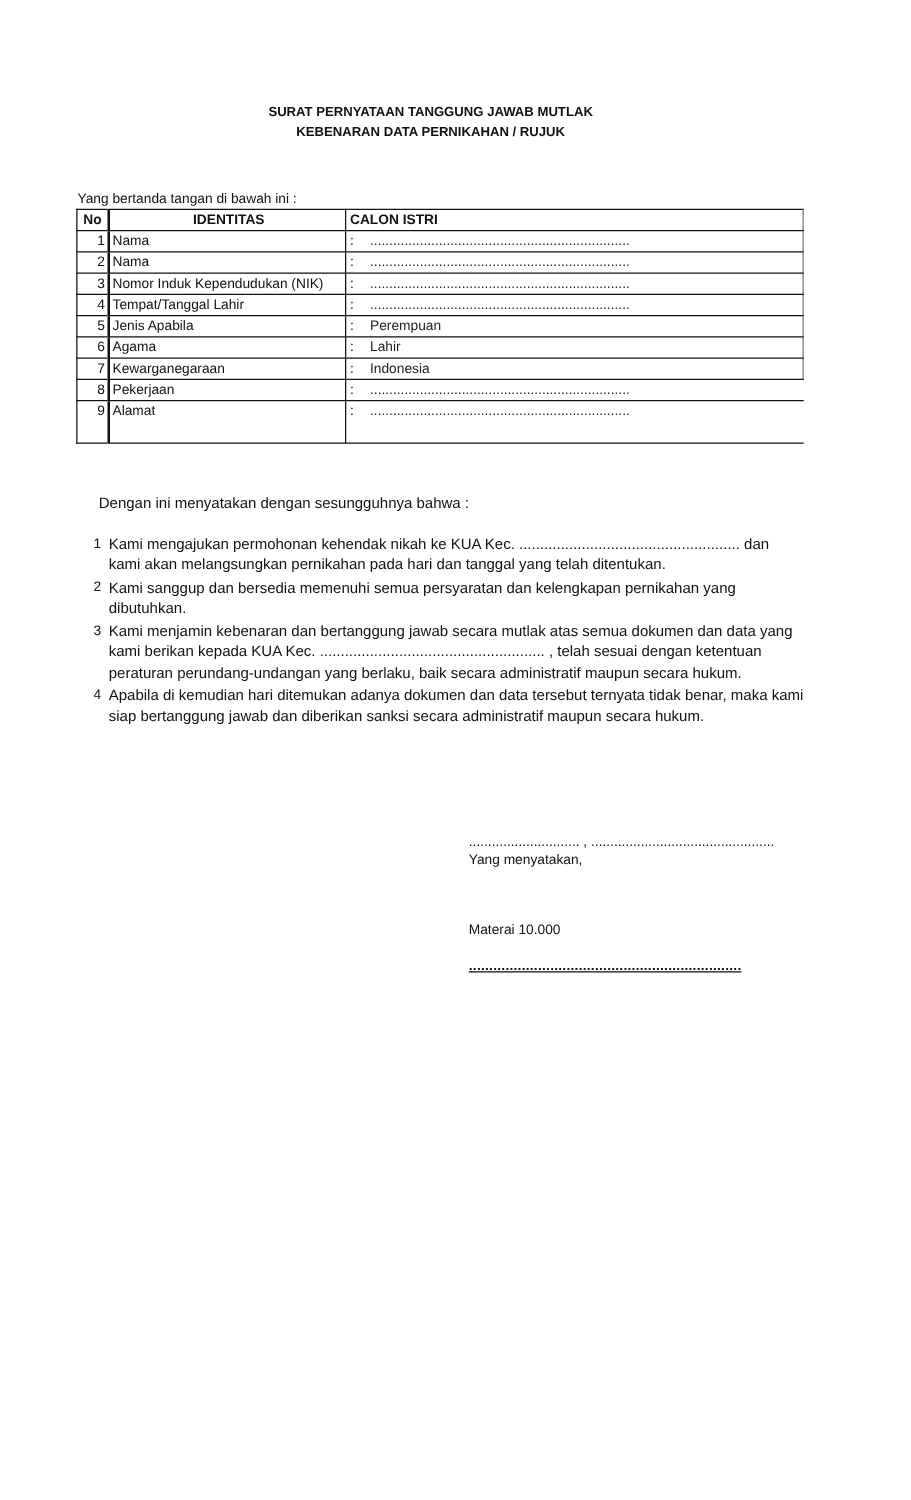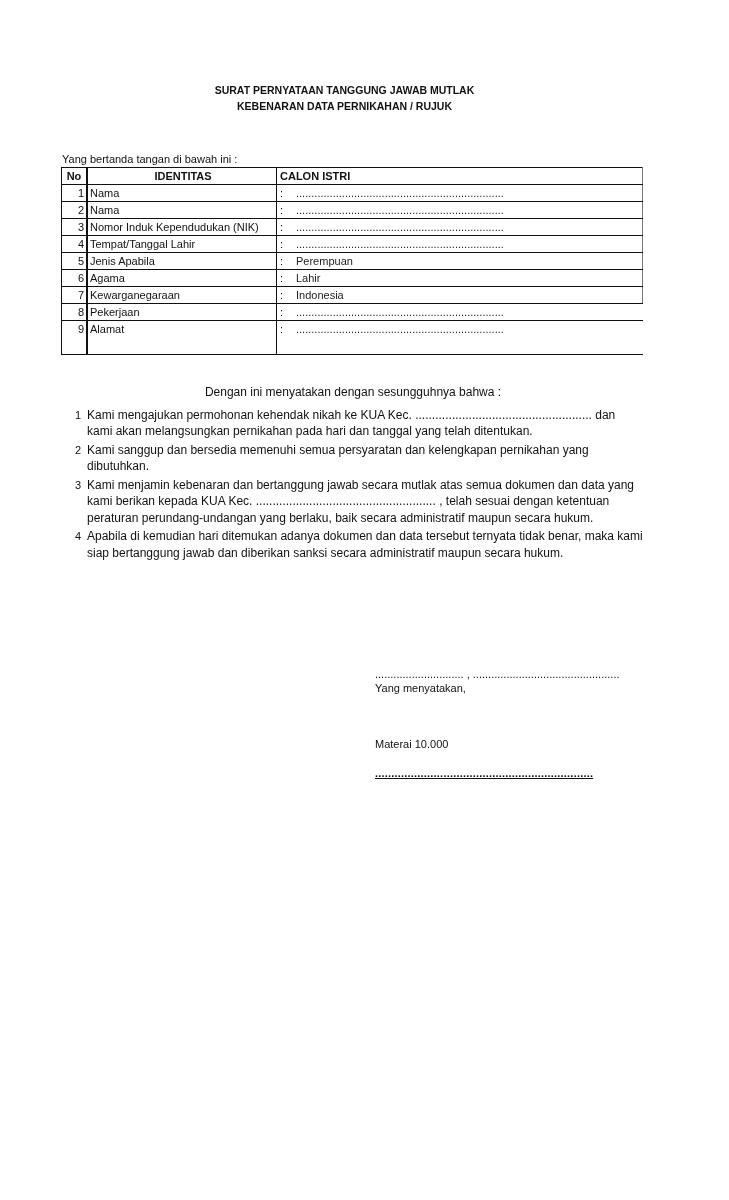--- a/index.html
+++ b/index.html
@@ -15,21 +15,21 @@
   .c-no { width:22px; text-align:right; padding-right:2px !important; border-left:1px solid #111; border-right:2px solid #111; }
   .c-id { width:186px; padding-left:2px !important; border-right:1px solid #111; }
   .c-val { padding-left:3px !important; }
   .c-val.boxed { border-right:1.5px solid #777; }
   #tbl tr.row td { border-bottom:1.5px solid #111; }
   #tbl tr.last td { height:33px; vertical-align:top; }
   .colon { display:inline-block; width:16px; }
   .dots { letter-spacing:0; color:#222; }
 
   #body-text { position:absolute; left:63px; top:378px; width:580px; font-family:"Liberation Sans", sans-serif; font-size:12px; line-height:16.5px; }
-  .para { margin:6px;text-align:center; }
+  .para { margin:16px; }
   .item { display:flex; margin-top:2px; }
   .item .num { width:24px; text-align:right; padding-right:6px; box-sizing:border-box; font-size:11px; }
   .item .txt { flex:1; }
   #closing { margin-top:0px; }
 
   #sign { position:absolute; left:375px; top:668px; font-family:"Liberation Sans", sans-serif; font-size:11px; }
   #sign-place { white-space:nowrap; letter-spacing:0; }
   #sign-label { margin-top:2px; }
   #materai { margin-top:44px; }
   #sign-line { margin-top:17px; font-weight:bold; text-decoration:underline; letter-spacing:0.2px; }

